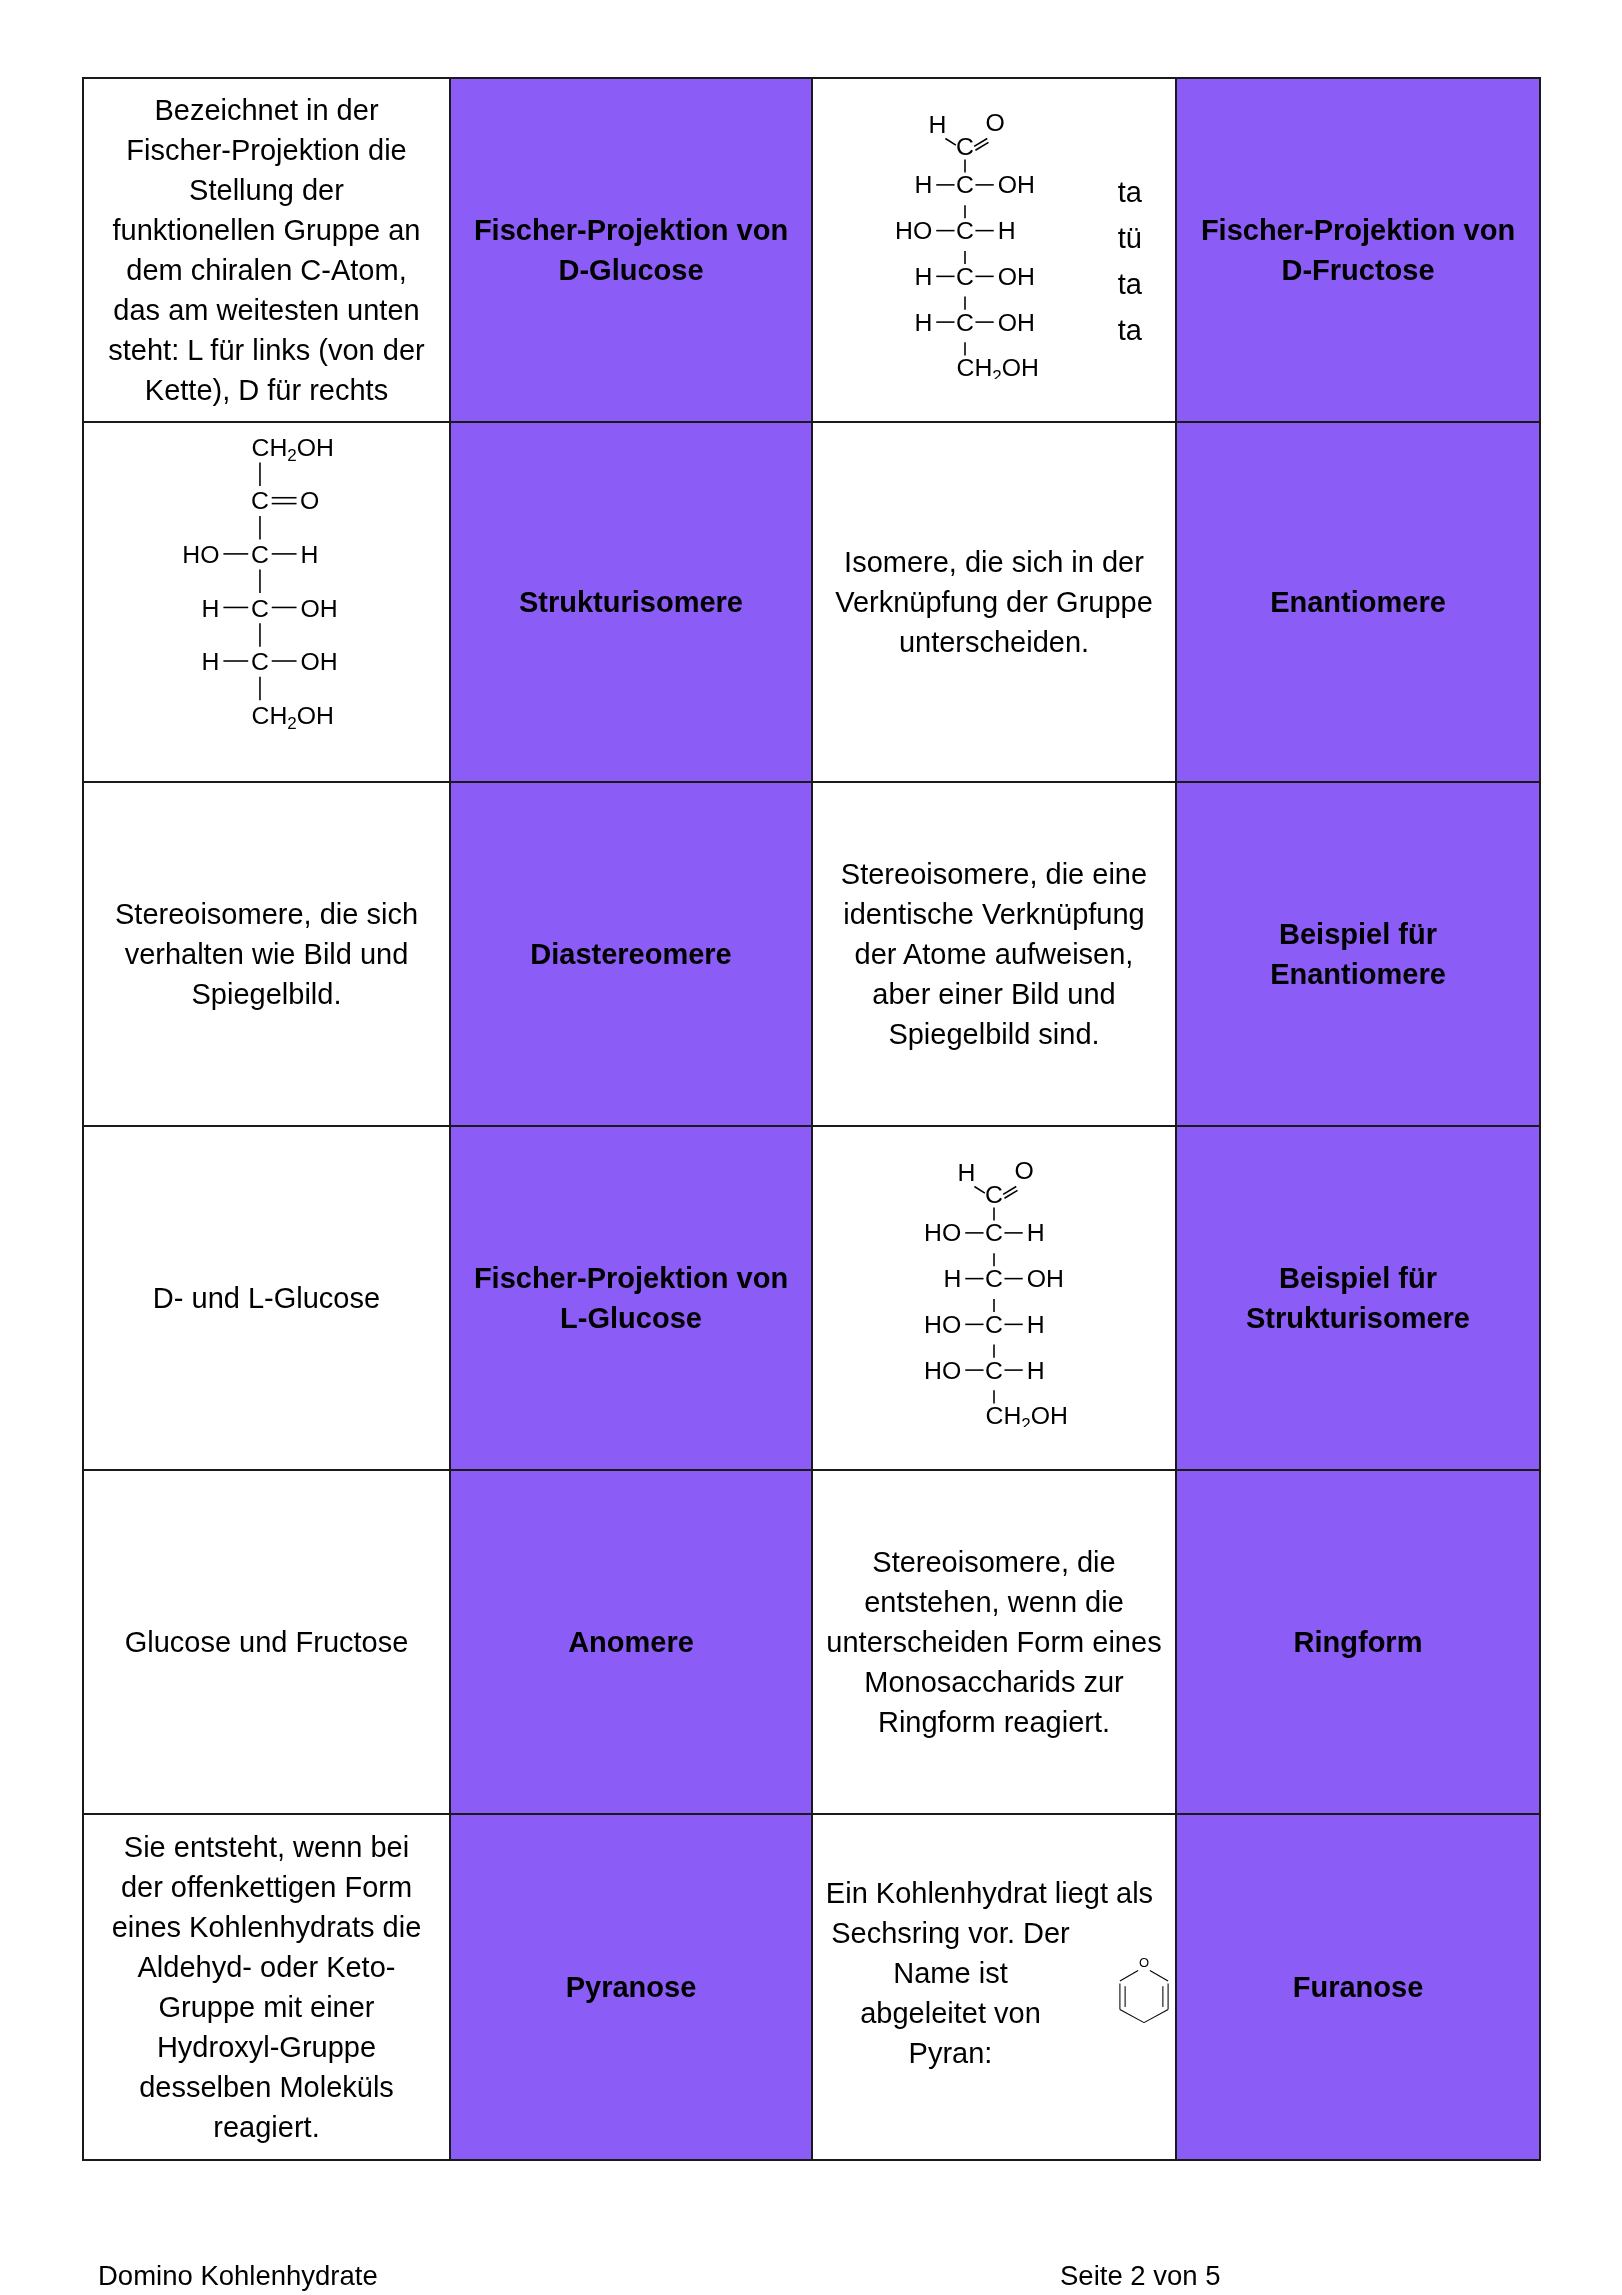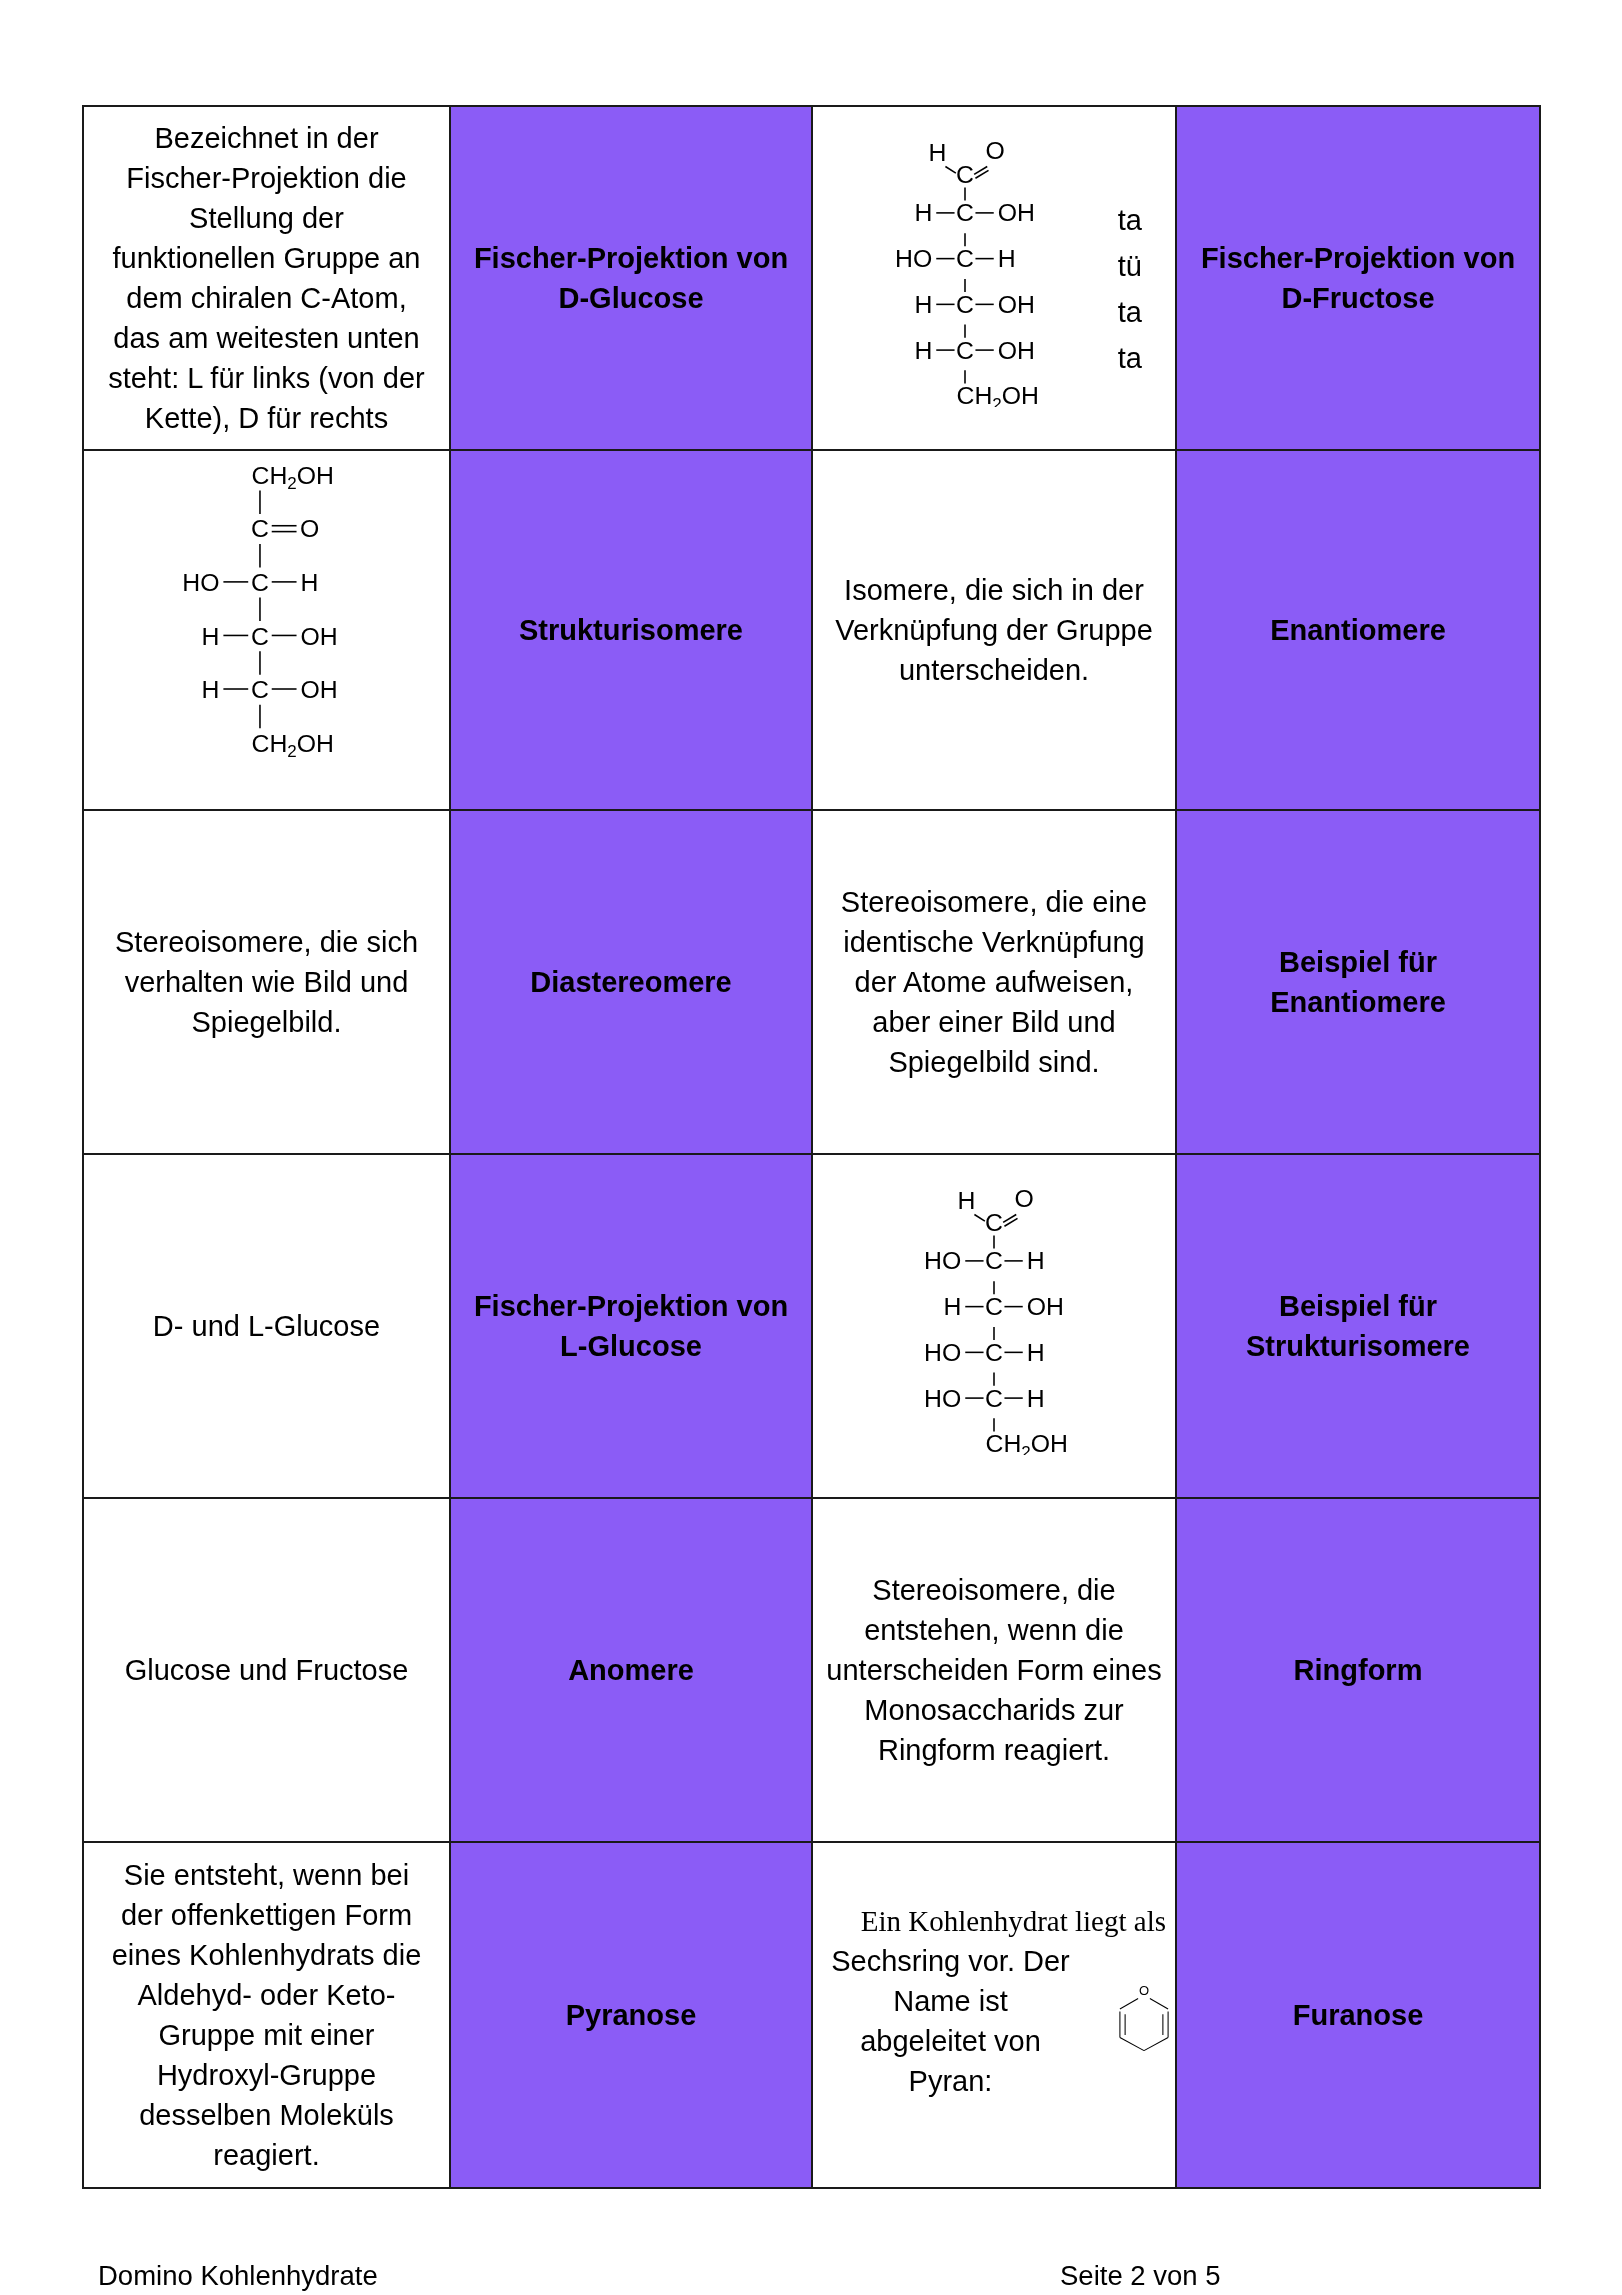--- a/index.html
+++ b/index.html
@@ -1,19 +1,19 @@
 <!DOCTYPE html>
 <html style="font-size:10.5px"><head>
 <meta charset="utf-8">
 <style>
   html, body { margin: 0; padding: 0; background: #ffffff; }
   body { width: 1623px; height: 2295px; position: relative; overflow: hidden;
          font-family: "Liberation Sans", sans-serif; color: #000; }
   .grid { position: absolute; left: 82px; top: 77px; width: 1457px;
-          border: 2.6px solid #1a1a1a; border-collapse: collapse; table-layout: fixed; margin-top: 28px; }
+          border: 2.6px solid #1a1a1a; border-collapse: collapse; table-layout: fixed; }
   .grid td { border: 2px solid #1a1a1a; padding: 0 11.8px; text-align: center; vertical-align: middle;
              font-size: 29px; line-height: 40px; height: 344px; box-sizing: border-box; }
   .grid td.term { background: #8b5cf6; font-weight: bold; }
   .grid col.c1 { width: 367px; } .grid col.c2 { width: 362px; }
   .grid col.c3 { width: 364px; } .grid col.c4 { width: 364px; }
   .line { display: block; }
   
   .fischer { position: relative; display: inline-block; font-family: "Liberation Sans", sans-serif;
              font-size: 25px; line-height: 1; }
   .fischer svg { display: block; }
@@ -233,21 +233,21 @@
           <span class="line">Hydroxyl-Gruppe</span>
           <span class="line">desselben Moleküls</span>
           <span class="line">reagiert.</span>
         </td>
         <td class="term">
           <span class="line">Pyranose</span>
         </td>
         <td style="padding: 0px; position: relative;">
           <div class="pyran-wrap" style="height: 344px;">
             <div class="pyran-text">
-              <span class="line" style="width: 353px; text-align: right; font-family: Liberation Serif, serif;">Ein Kohlenhydrat liegt als</span>
+              <span class="line" style="width: 353px; text-align: center;">Ein Kohlenhydrat liegt als</span>
               <span class="line">Sechsring vor. Der</span>
               <span class="line">Name ist</span>
               <span class="line">abgeleitet von</span>
               <span class="line">Pyran:</span>
             </div>
             <div class="pyran-icon"><svg width="56" height="72" viewBox="0 0 86 110" style="font-size:44px">
                 <text x="43" y="16" text-anchor="middle" font-size="20">O</text>
                 <line x1="52" y1="22" x2="80" y2="38" stroke="#000" stroke-width="1.6"></line>
                 <line x1="34" y1="22" x2="6" y2="38" stroke="#000" stroke-width="1.6"></line>
                 <line x1="80" y1="42" x2="80" y2="82" stroke="#000" stroke-width="1.6"></line>

